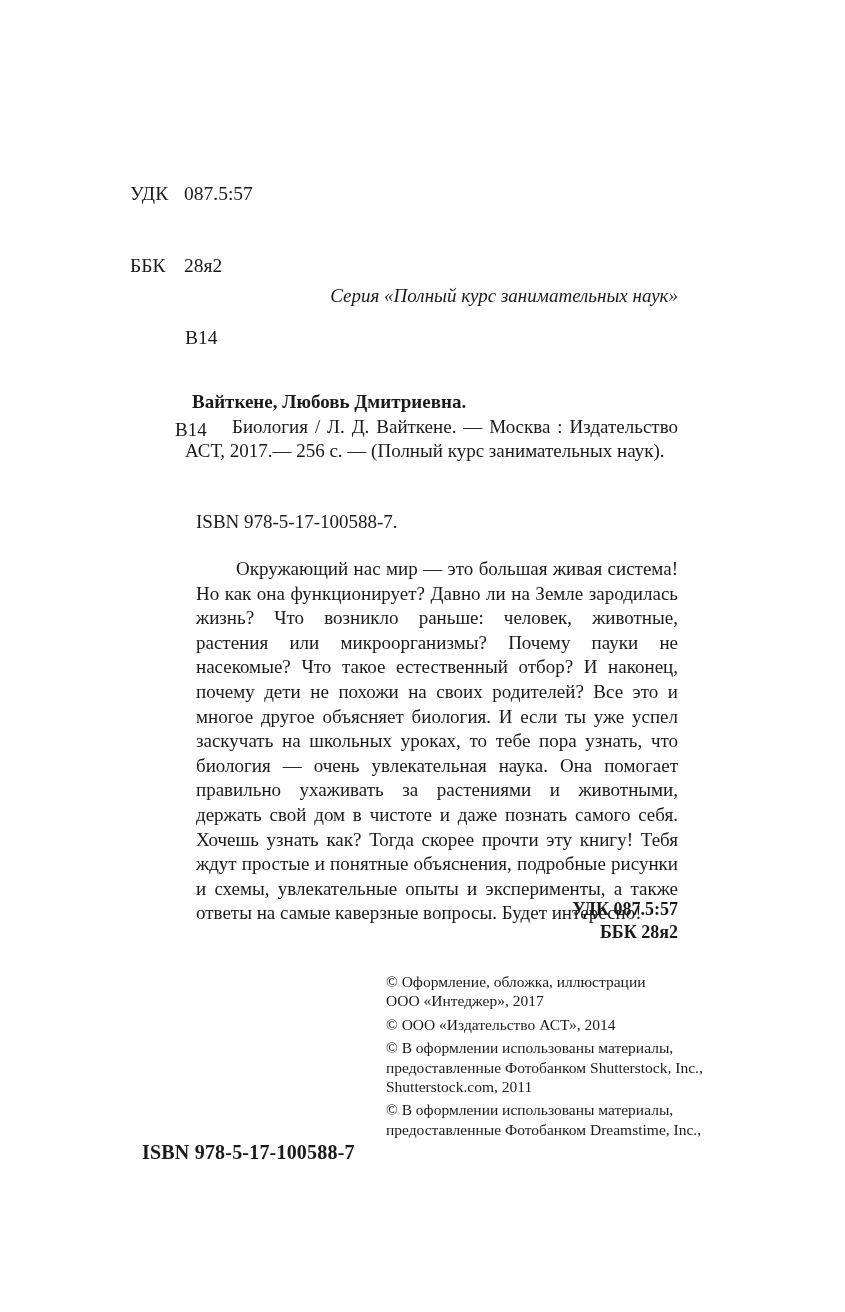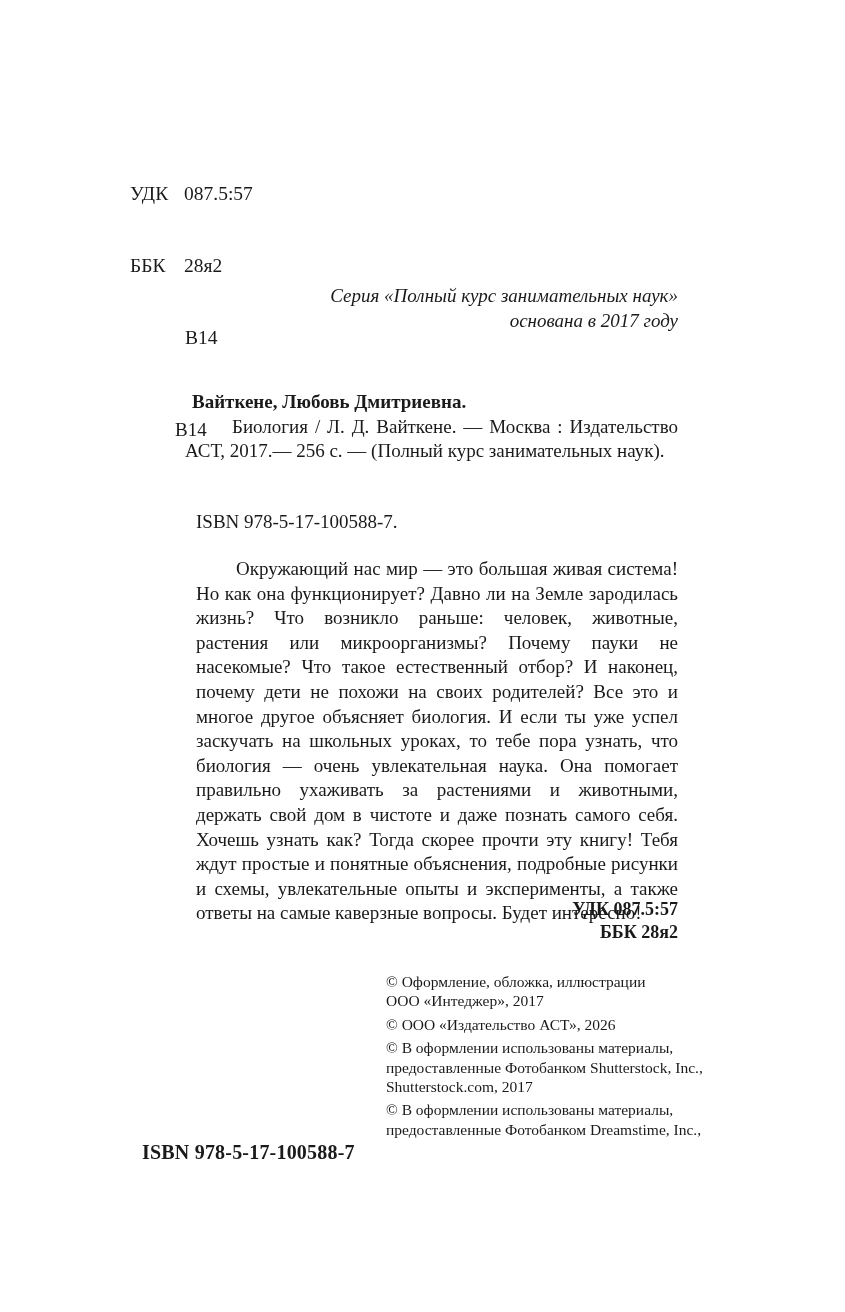--- a/index.html
+++ b/index.html
@@ -155,21 +155,20 @@
 <div class="page">
 
   <div class="class-block">
     <span class="class-line"><span class="lbl">УДК</span><span>087.5:57</span></span>
     <span class="class-line"><span class="lbl">ББК</span><span>28я2</span></span>
     <span class="class-line indent">В14</span>
   </div>
 
   <div class="series">
     <span>Серия «Полный курс занимательных наук»</span>
-    <span>основана в 2017 году</span>
   </div>
 
   <div class="record">
     <span class="record-marker">В14</span>
     <span class="record-author">Вайткене, Любовь Дмитриевна.</span>
     <span class="record-body">Биология / Л. Д. Вайткене. — Москва : Издательство АСТ, 2017.— 256 с. — (Полный курс занимательных наук).</span>
   </div>
 
   <div class="isbn-line">ISBN 978-5-17-100588-7.</div>
 
@@ -179,26 +178,26 @@
     <span>УДК 087.5:57</span>
     <span>ББК 28я2</span>
   </div>
 
   <div class="copyright">
     <span class="entry">
       <span>© Оформление, обложка, иллюстрации</span>
       <span>ООО «Интеджер», 2017</span>
     </span>
     <span class="entry">
-      <span>© ООО «Издательство АСТ»,  2026</span>
+      <span>© ООО «Издательство АСТ»,  2014</span>
     </span>
     <span class="entry">
       <span>© В оформлении использованы материалы,</span>
       <span>предоставленные Фотобанком Shutterstock, Inc.,</span>
-      <span>Shutterstock.com, 2017</span>
+      <span>Shutterstock.com, 2011</span>
     </span>
     <span class="entry">
       <span>© В оформлении использованы материалы,</span>
       <span>предоставленные Фотобанком Dreamstime, Inc.,</span>
     </span>
   </div>
 
   <div class="isbn-bottom">ISBN 978-5-17-100588-7</div>
 
 </div>

